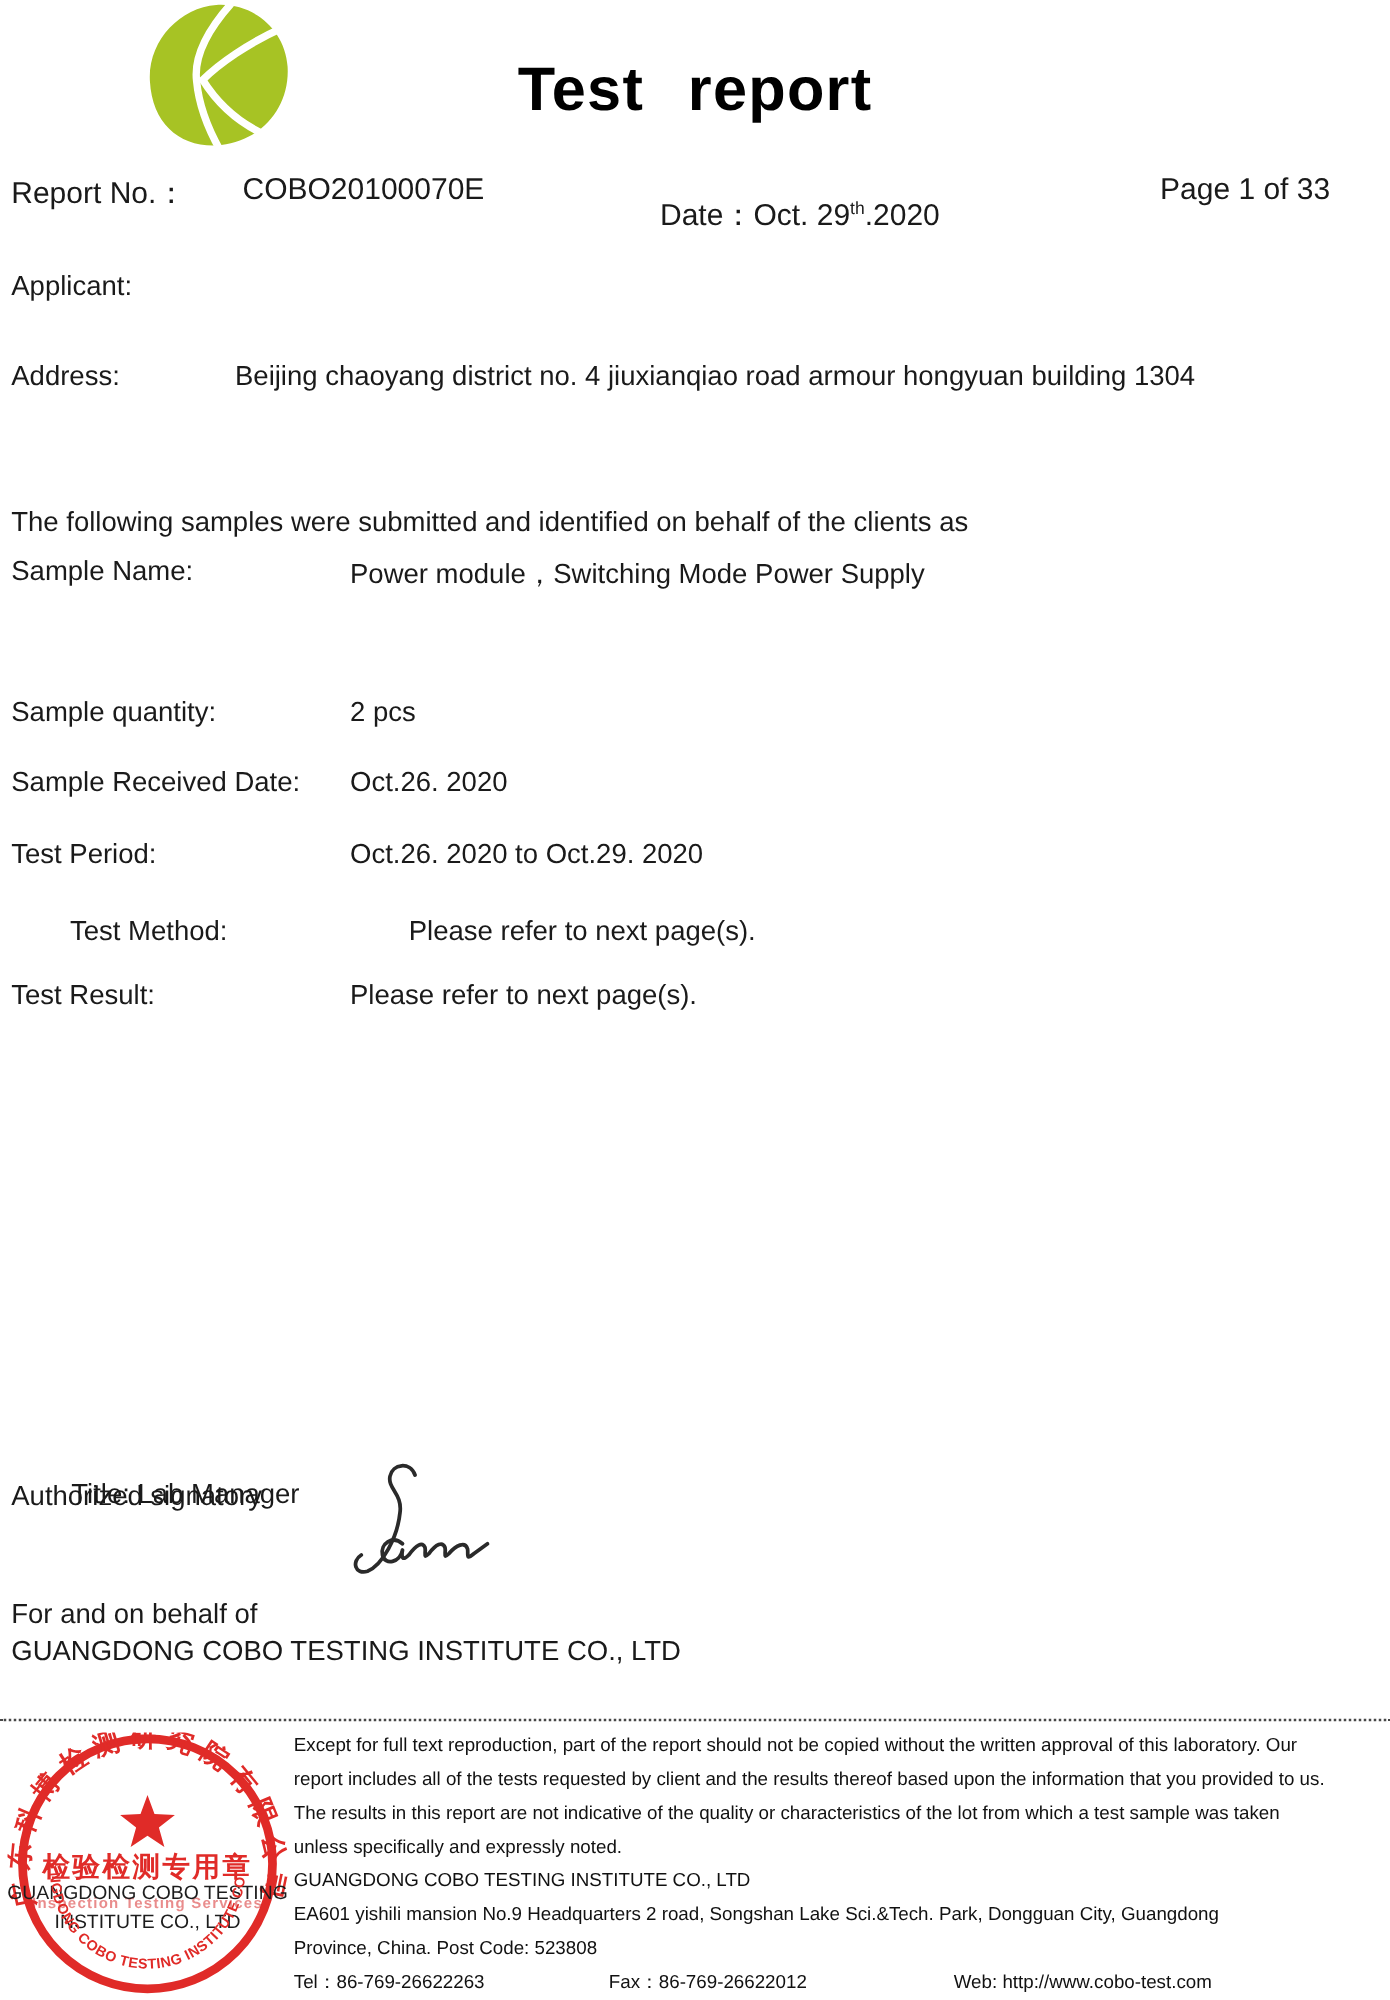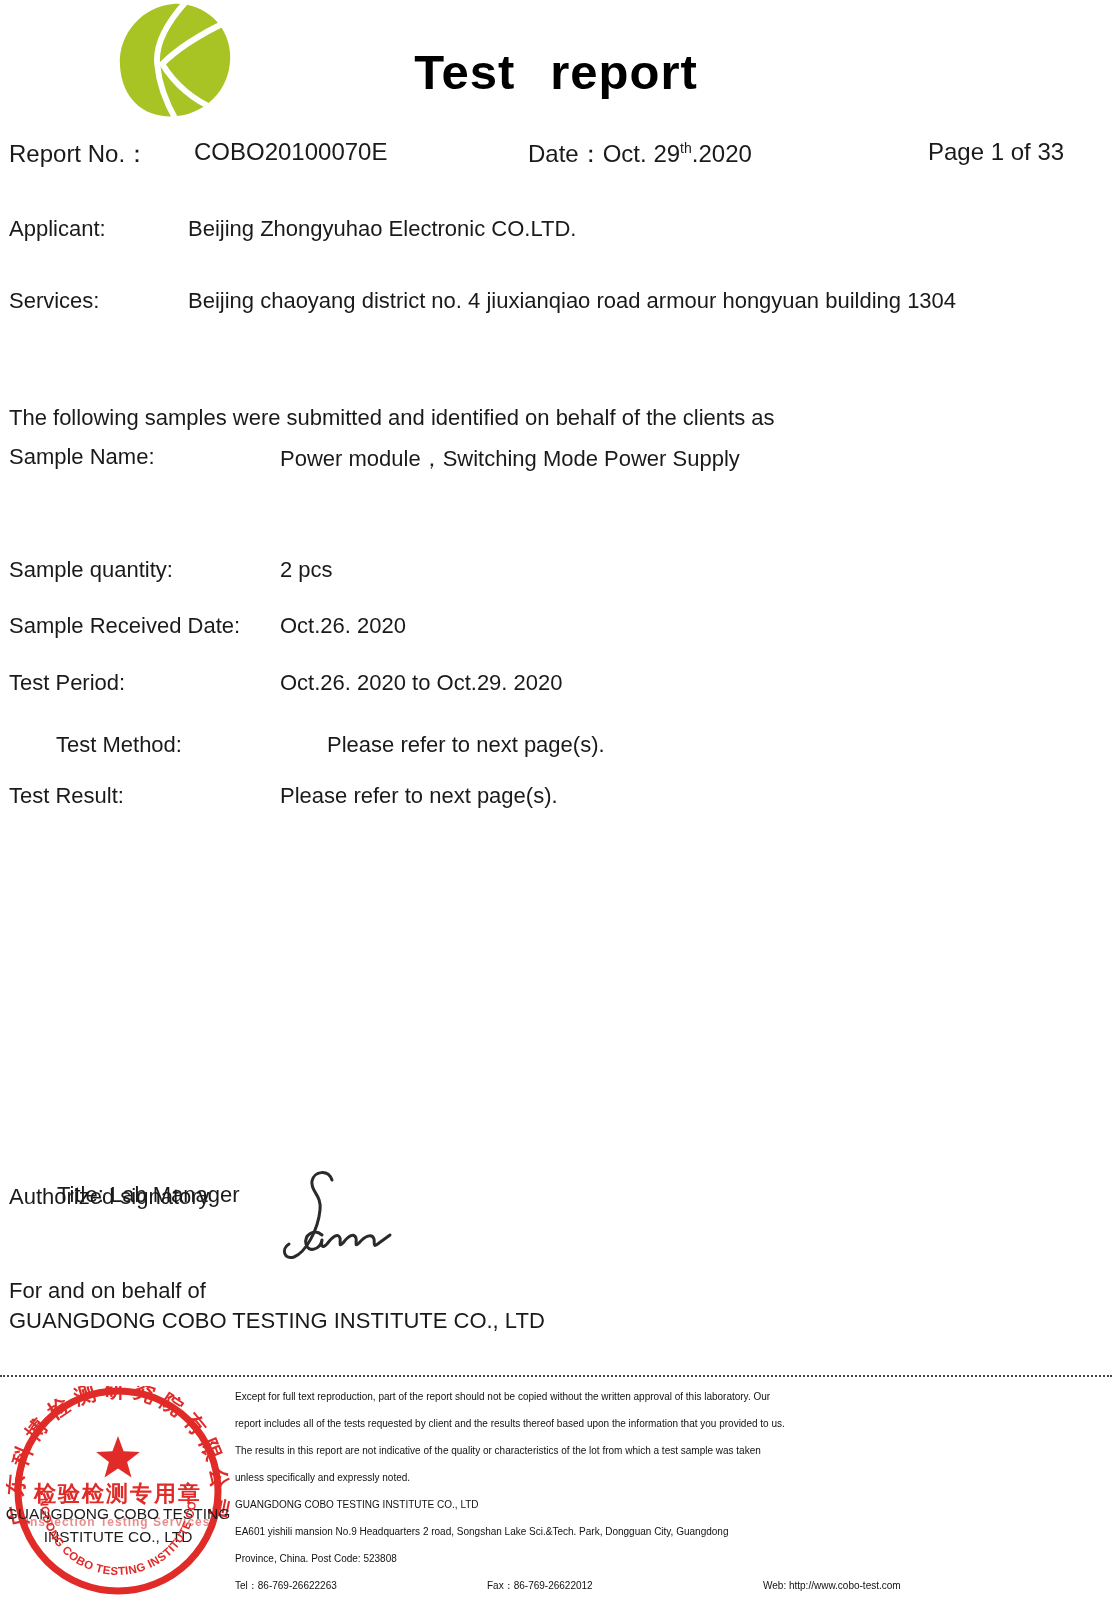--- a/index.html
+++ b/index.html
@@ -14,35 +14,35 @@
   .abs{position:absolute;}
   .title{
     position:absolute;left:0;top:44px;width:1112px;
     display:flex;justify-content:center;gap:35px;
     font-size:49px;font-weight:bold;color:#000;
     letter-spacing:1px;
   }
   .report-row{position:absolute;left:9px;top:138px;width:1100px;height:30px;font-size:24px;}
   .report-row .lbl{position:absolute;left:0;top:0;}
   .report-row .val{position:absolute;left:185px;top:0;}
-  .report-row .date{position:absolute;left:519px;top:0;}
+  .report-row .date{position:absolute;left:519px;top:18px;}
   .report-row .page-ind{position:absolute;left:919px;top:0;}
   sup{font-size:14px;vertical-align:super;}
   .kv{position:absolute;left:9px;width:1100px;font-size:22px;}
   .kv .v1{position:absolute;left:179px;top:0;white-space:nowrap;}
   .kv .v2{position:absolute;left:271px;top:0;white-space:nowrap;}
   .plain{position:absolute;left:9px;font-size:22px;white-space:nowrap;}
   .sigline{position:absolute;left:9px;font-size:22px;white-space:nowrap;}
   .dotted-sep{
     position:absolute;left:0;top:1375px;width:1112px;height:0;
     border-top:2px dotted #474747;
   }
   .footer{
     position:absolute;left:235px;top:1383px;width:875px;
-    font-size:10px;line-height:27px;color:#111;
+    font-size:15px;line-height:27px;color:#111;
   }
   .footer div{white-space:nowrap;}
   .telrow{position:relative;height:27px;}
   .telrow span.fx{position:absolute;left:252px;top:0;}
   .telrow span.wb{position:absolute;left:528px;top:0;}
   svg text{font-family:"Liberation Sans","DejaVu Sans",sans-serif;}
 </style>
 </head>
 <body>
 
@@ -61,24 +61,23 @@
 
   <div class="report-row">
     <span class="lbl">Report No.：</span>
     <span class="val">COBO20100070E</span>
     <span class="date"><span>Date：</span><span>Oct. 29</span><sup>th</sup><span>.2020</span></span>
     <span class="page-ind">Page 1 of 33</span>
   </div>
 
   <div class="kv" style="top:216px;">
     <span>Applicant:</span>
-    <span class="v1">Beijing Zhongyuhao Electronic CO.LTD.</span>
   </div>
   <div class="kv" style="top:288px;">
-    <span>Services:</span>
+    <span>Address:</span>
     <span class="v1">Beijing chaoyang district no. 4 jiuxianqiao road armour hongyuan building 1304</span>
   </div>
 
   <div class="plain" style="top:382px;margin-top:23px;">The following samples were submitted and identified on behalf of the clients as</div>
 
   <div class="kv" style="top:444px;">
     <span>Sample Name:</span>
     <span class="v2">Power module，Switching Mode Power Supply</span>
   </div>
   <div class="kv" style="top:557px;">

